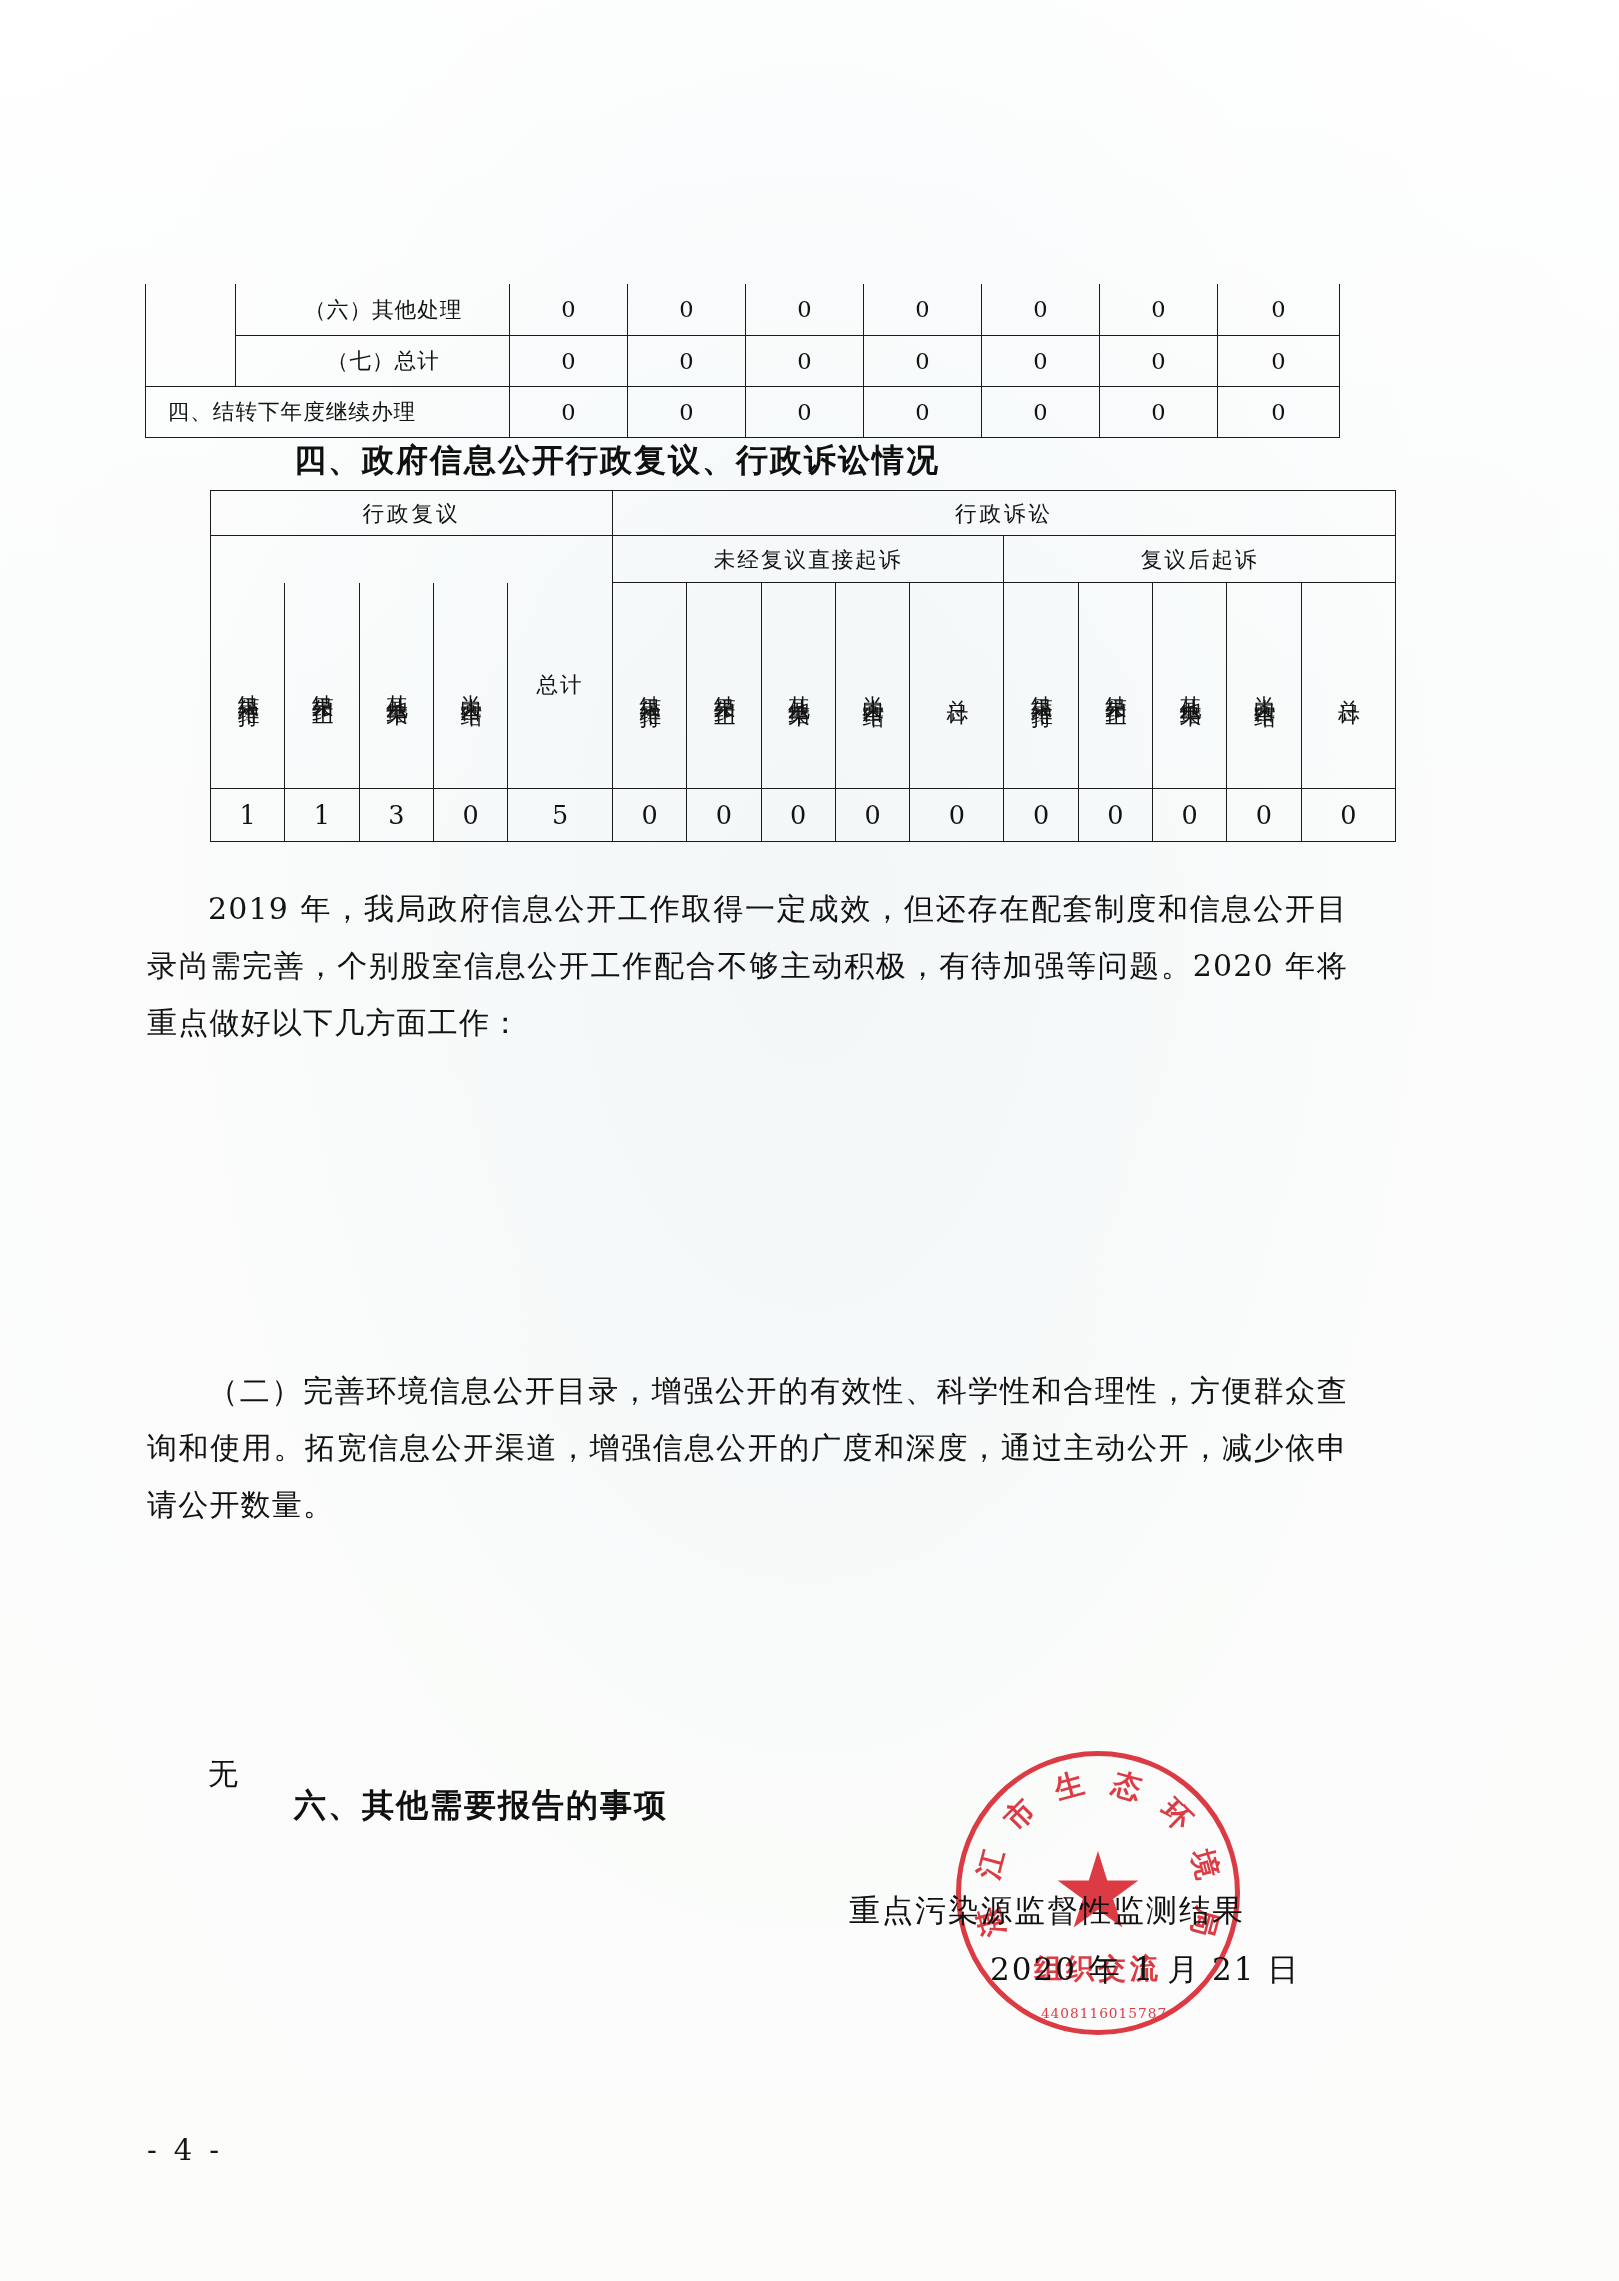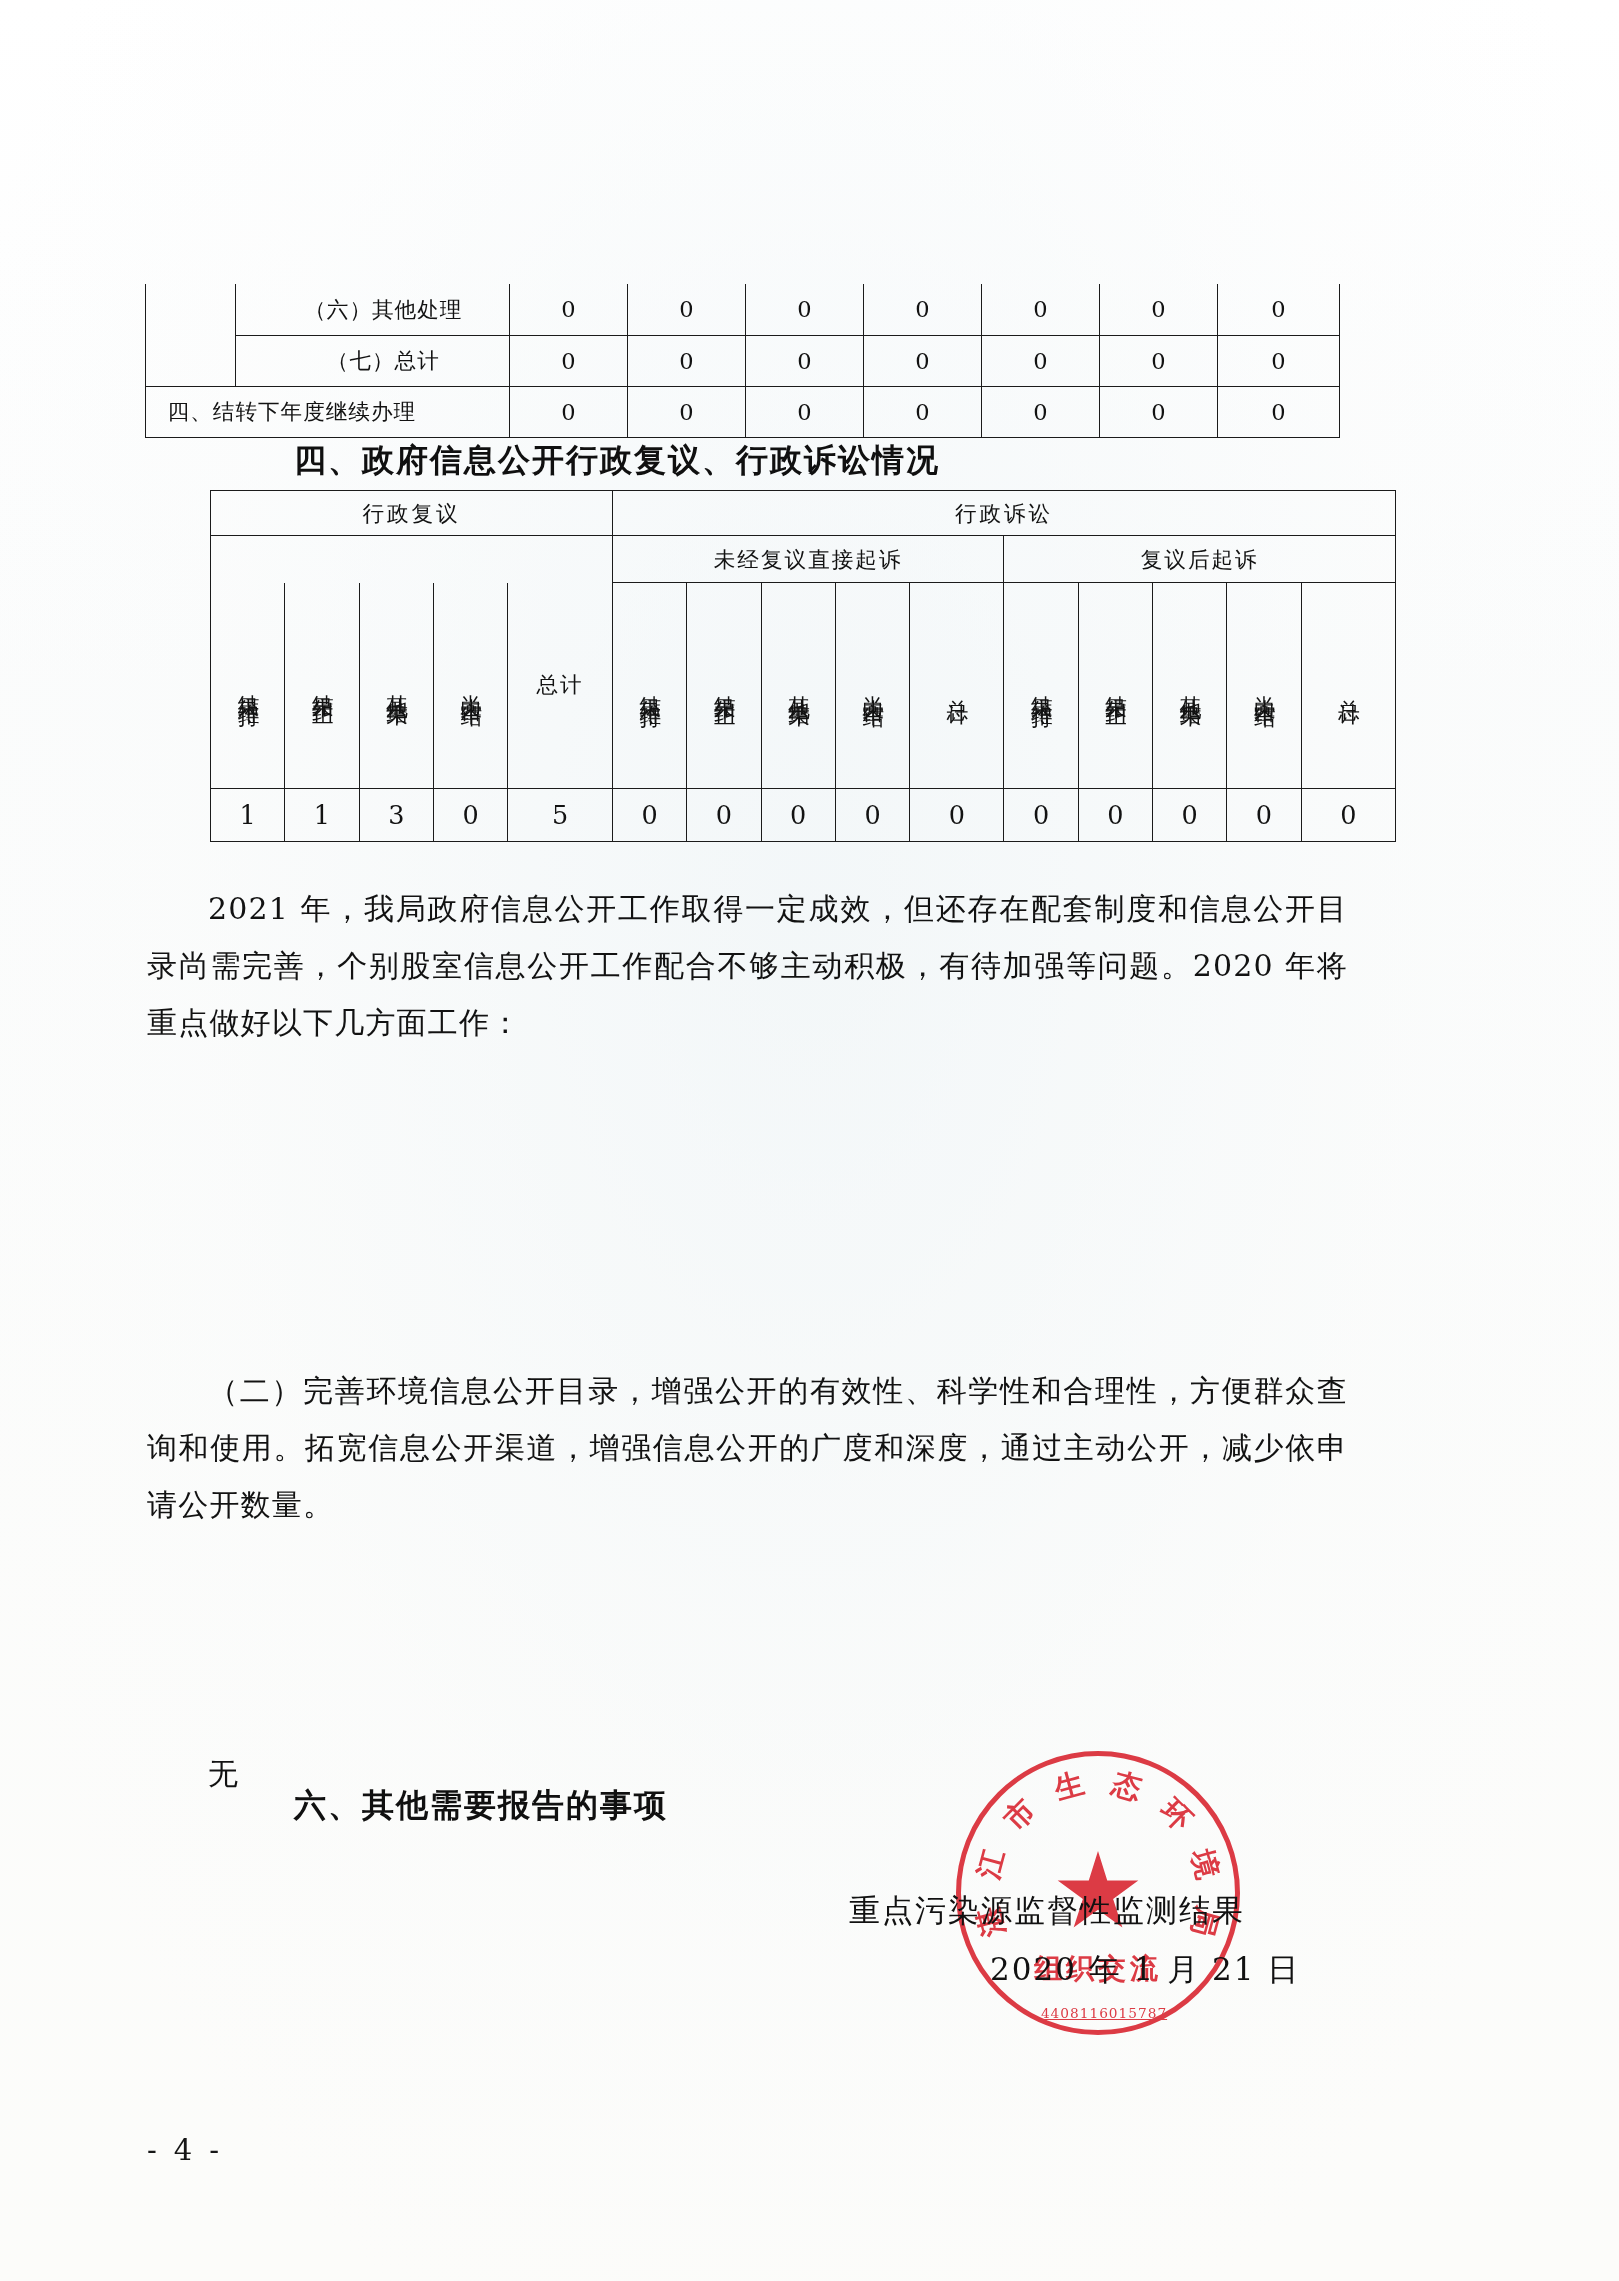--- a/index.html
+++ b/index.html
@@ -178,21 +178,20 @@
     color:#d8212c;
     letter-spacing:3.9px;
   }
   #seal .code-text{
     position:absolute;
     left:12px; right:0; bottom:13.7px;
     text-align:center;
     font-size:13.7px;
     color:#d8212c;
     letter-spacing:1px;
-    text-decoration:underline;
   }
 
   
   #page-num{
     position:absolute;
     left:0; right:0;
     top:2133px;
     text-align:left;
     padding-left:147px;
     font-family:"DejaVu Serif","Liberation Serif",serif;
@@ -348,21 +347,21 @@
         <td class="data">0</td>
         <td class="data">0</td>
         <td class="data">0</td>
         <td class="data">0</td>
         <td class="data">0</td>
       </tr>
     </tbody>
   </table>
 
 
-  <div class="body-text indent2" id="p-intro">2021 年，我局政府信息公开工作取得一定成效，但还存在配套制度和信息公开目录尚需完善，个别股室信息公开工作配合不够主动积极，有待加强等问题。2020 年将重点做好以下几方面工作：</div>
+  <div class="body-text indent2" id="p-intro">2019 年，我局政府信息公开工作取得一定成效，但还存在配套制度和信息公开目录尚需完善，个别股室信息公开工作配合不够主动积极，有待加强等问题。2020 年将重点做好以下几方面工作：</div>
   <div class="body-text indent2" id="p-two">（二）完善环境信息公开目录，增强公开的有效性、科学性和合理性，方便群众查询和使用。拓宽信息公开渠道，增强信息公开的广度和深度，通过主动公开，减少依申请公开数量。</div>
 
   <div class="sec-head" id="head-6">六、其他需要报告的事项</div>
   <div class="body-text" id="p-none">无</div>
 
   <div id="seal">
     <div class="ring"></div>
     <div class="star"></div>
     <div class="arc-text">
         <span style="transform: rotate(-195deg) translate(110px) rotate(90deg) translate(-50%, -50%);">湛</span>

